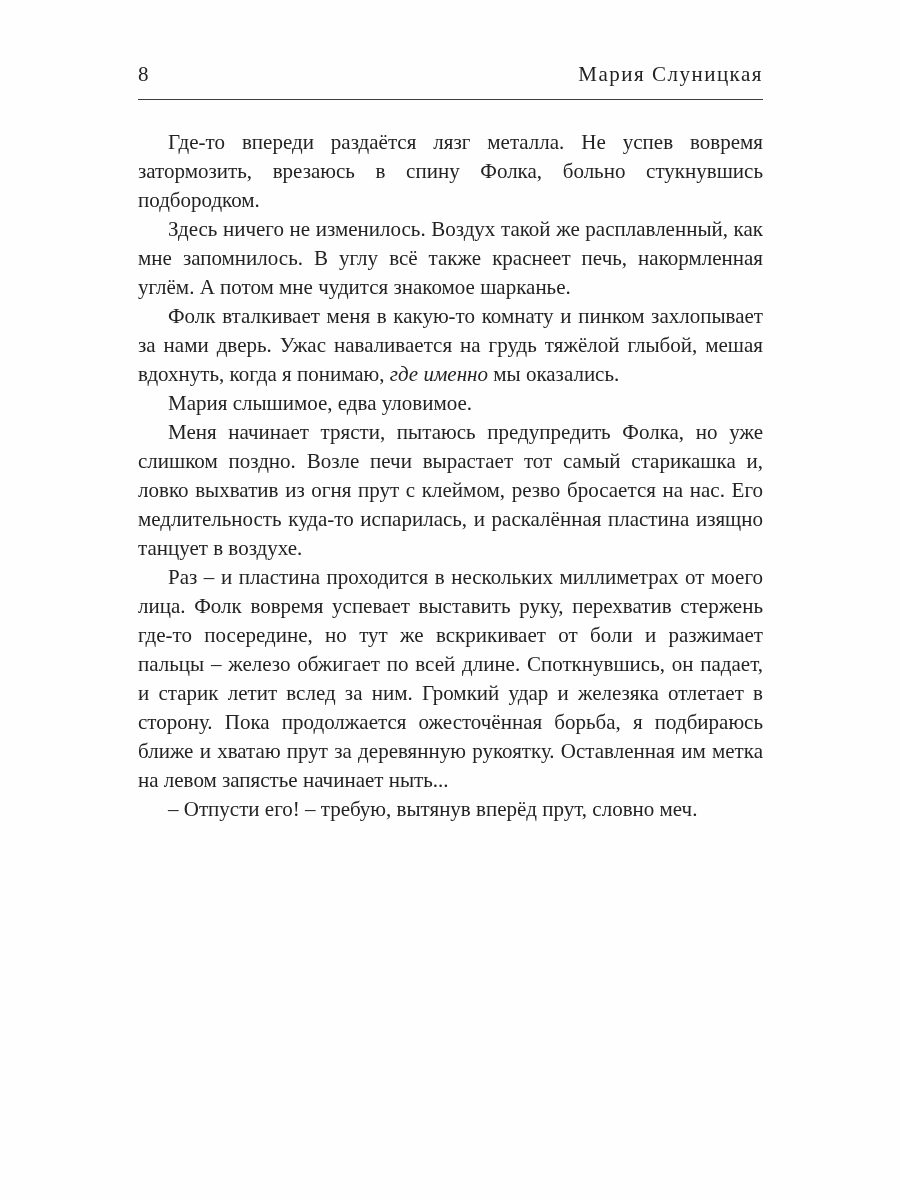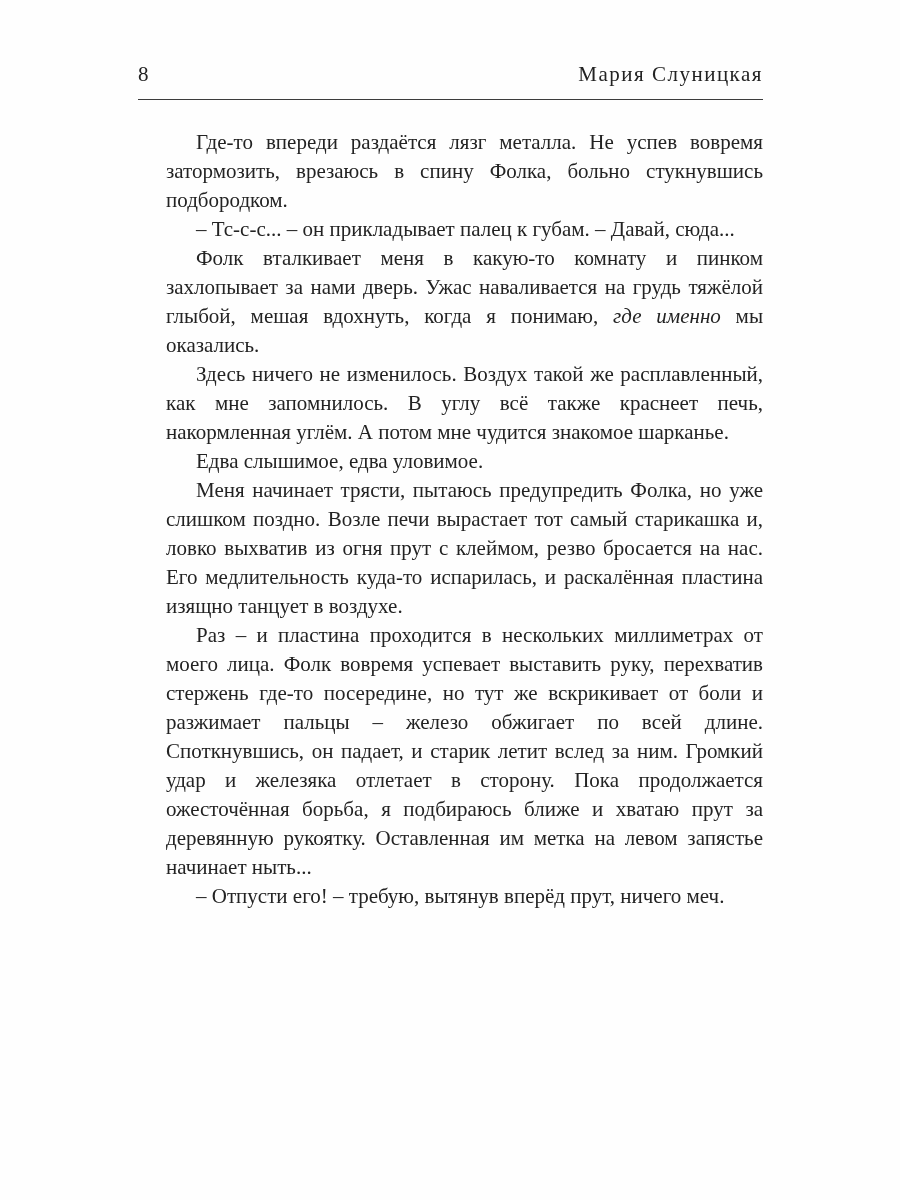--- a/index.html
+++ b/index.html
@@ -35,43 +35,41 @@
   }
   .author {
     letter-spacing: 1.5px;
     font-family: Liberation Serif, serif;
   }
   .body-text {
     margin-top: 28px;
     font-size: 21px;
     line-height: 29px;
     text-align: justify;
-    margin-left: 28px;
   }
   .para {
     margin: 0;
     text-indent: 30px;
   }
   .it {
     font-style: italic;
   }
 </style>
 </head>
 <body>
 
 <div class="page">
   <div class="content">
     <div class="running-header">
       <span class="page-num">8</span>
       <span class="author">Мария Слуницкая</span>
     </div>
     <div class="body-text">
         <p class="para"><span>Где-то впереди раздаётся лязг металла. Не успев вовремя затормозить, врезаюсь в спину Фолка, больно стукнувшись подбородком.</span></p>
-        <p class="para"><span>– Тс-с-с... – он прикладывает палец к губам. – Давай, сюда...</span></p>
+        <p class="para"><span>Здесь ничего не изменилось. Воздух такой же расплавленный, как мне запомнилось. В углу всё также краснеет печь, накормленная углём. А потом мне чудится знакомое шарканье.</span></p>
         <p class="para"><span>Фолк вталкивает меня в какую-то комнату и пинком захлопывает за нами дверь. Ужас наваливается на грудь тяжёлой глыбой, мешая вдохнуть, когда я понимаю, </span><span class="it">где именно</span><span> мы оказались.</span></p>
-        <p class="para"><span>Здесь ничего не изменилось. Воздух такой же расплавленный, как мне запомнилось. В углу всё также краснеет печь, накормленная углём. А потом мне чудится знакомое шарканье.</span></p>
-        <p class="para"><span>Едва слышимое, едва уловимое.</span></p>
+        <p class="para"><span>Мария слышимое, едва уловимое.</span></p>
         <p class="para"><span>Меня начинает трясти, пытаюсь предупредить Фолка, но уже слишком поздно. Возле печи вырастает тот самый старикашка и, ловко выхватив из огня прут с клеймом, резво бросается на нас. Его медлительность куда-то испарилась, и раскалённая пластина изящно танцует в воздухе.</span></p>
         <p class="para"><span>Раз – и пластина проходится в нескольких миллиметрах от моего лица. Фолк вовремя успевает выставить руку, перехватив стержень где-то посередине, но тут же вскрикивает от боли и разжимает пальцы – железо обжигает по всей длине. Споткнувшись, он падает, и старик летит вслед за ним. Громкий удар и железяка отлетает в сторону. Пока продолжается ожесточённая борьба, я подбираюсь ближе и хватаю прут за деревянную рукоятку. Оставленная им метка на левом запястье начинает ныть...</span></p>
-        <p class="para"><span>– Отпусти его! – требую, вытянув вперёд прут, ничего меч.</span></p>
+        <p class="para"><span>– Отпусти его! – требую, вытянув вперёд прут, словно меч.</span></p>
       </div>
   </div>
 </div>
 
 </body></html>

